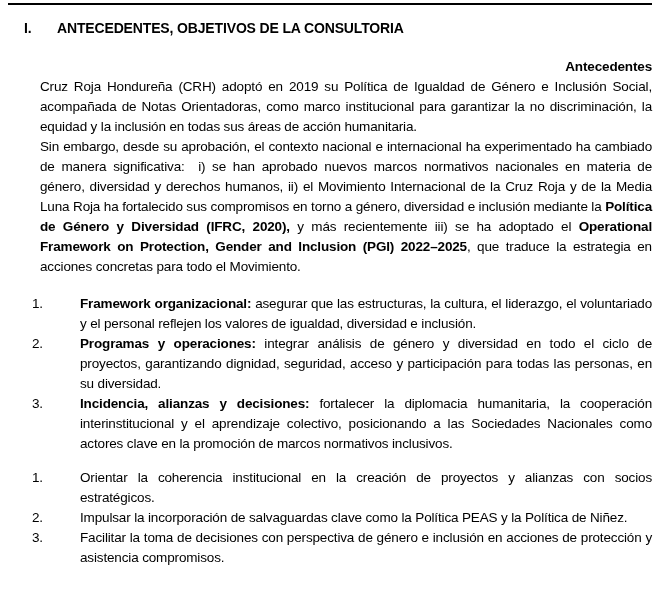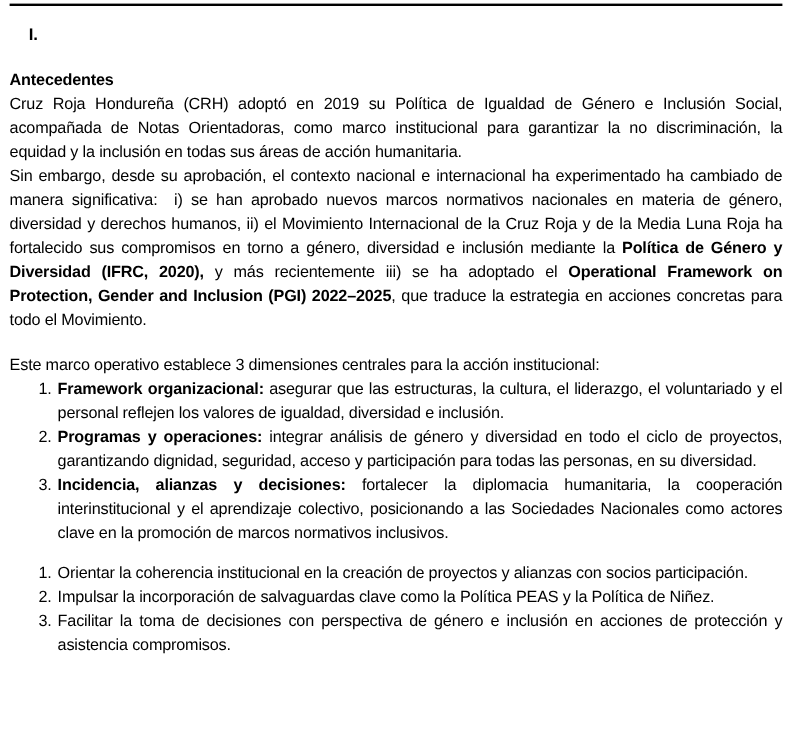--- a/index.html
+++ b/index.html
@@ -36,55 +36,55 @@
     font-weight: bold;
     font-size: 14px;
   }
   .section-title .num {
     width: 33px;
     flex: 0 0 33px;
   }
   .spacer-lg { height: 19px; }
   .spacer-md { height: 17px; }
   .spacer-sm { height: 14px; }
-  .bold { font-weight: bold; }
-  .just { text-align: justify; }
+  .bold { font-weight: bold; text-align: right; }
+  .just { text-align: justify; margin-left: 32px; }
   .ol { margin: 0; }
   .li {
     position: relative;
     padding-left: 40px;
   }
   .li .num {
     position: absolute;
     left: 24px;
     top: 0;
   }
 </style>
 </head>
 <body>
 
 <div class="page">
 
   <div class="top-rule"></div>
 
   <p class="section-title">
       <span class="num">I.</span>
+      <span>ANTECEDENTES, OBJETIVOS DE LA CONSULTORIA</span>
     </p>
 
   <div class="spacer-lg"></div>
 
   <p class="bold">Antecedentes</p>
 
   <p class="just">Cruz Roja Hondureña (CRH) adoptó en 2019 su Política de Igualdad de Género e Inclusión Social, acompañada de Notas Orientadoras, como marco institucional para garantizar la no discriminación, la equidad y la inclusión en todas sus áreas de acción humanitaria.</p>
 
   <p class="just"><span>Sin embargo, desde su aprobación, el contexto nacional e internacional ha experimentado ha cambiado de manera significativa:&nbsp; i) se han aprobado nuevos marcos normativos nacionales en materia de género, diversidad y derechos humanos, ii) el Movimiento Internacional de la Cruz Roja y de la Media Luna Roja ha fortalecido sus compromisos en torno a género, diversidad e inclusión mediante la </span><b>Política de Género y Diversidad (IFRC, 2020),</b><span> y más recientemente iii) se ha adoptado el </span><b>Operational Framework on Protection, Gender and Inclusion (PGI) 2022–2025</b><span>, que traduce la estrategia en acciones concretas para todo el Movimiento.</span></p>
 
   <div class="spacer-md"></div>
 
-  <p class="just">Este marco operativo establece 3 dimensiones centrales para la acción institucional:</p>
 
   <div class="ol">
     <div class="li">
       <span class="num">1.</span>
       <p class="just"><b>Framework organizacional:</b><span> asegurar que las estructuras, la cultura, el liderazgo, el voluntariado y el personal reflejen los valores de igualdad, diversidad e inclusión.</span></p>
     </div>
     <div class="li">
       <span class="num">2.</span>
       <p class="just"><b>Programas y operaciones:</b><span> integrar análisis de género y diversidad en todo el ciclo de proyectos, garantizando dignidad, seguridad, acceso y participación para todas las personas, en su diversidad.</span></p>
     </div>
@@ -93,21 +93,21 @@
       <p class="just"><b>Incidencia, alianzas y decisiones:</b><span> fortalecer la diplomacia humanitaria, la cooperación interinstitucional y el aprendizaje colectivo, posicionando a las Sociedades Nacionales como actores clave en la promoción de marcos normativos inclusivos.</span></p>
     </div>
   </div>
 
   <div class="spacer-sm"></div>
 
 
   <div class="ol">
     <div class="li">
       <span class="num">1.</span>
-      <p class="just">Orientar la coherencia institucional en la creación de proyectos y alianzas con socios participación.</p>
+      <p class="just">Orientar la coherencia institucional en la creación de proyectos y alianzas con socios estratégicos.</p>
     </div>
     <div class="li">
       <span class="num">2.</span>
       <p class="just">Impulsar la incorporación de salvaguardas clave como la Política PEAS y la Política de Niñez.</p>
     </div>
     <div class="li">
       <span class="num">3.</span>
       <p class="just">Facilitar la toma de decisiones con perspectiva de género e inclusión en acciones de protección y asistencia compromisos.</p>
     </div>
   </div>

